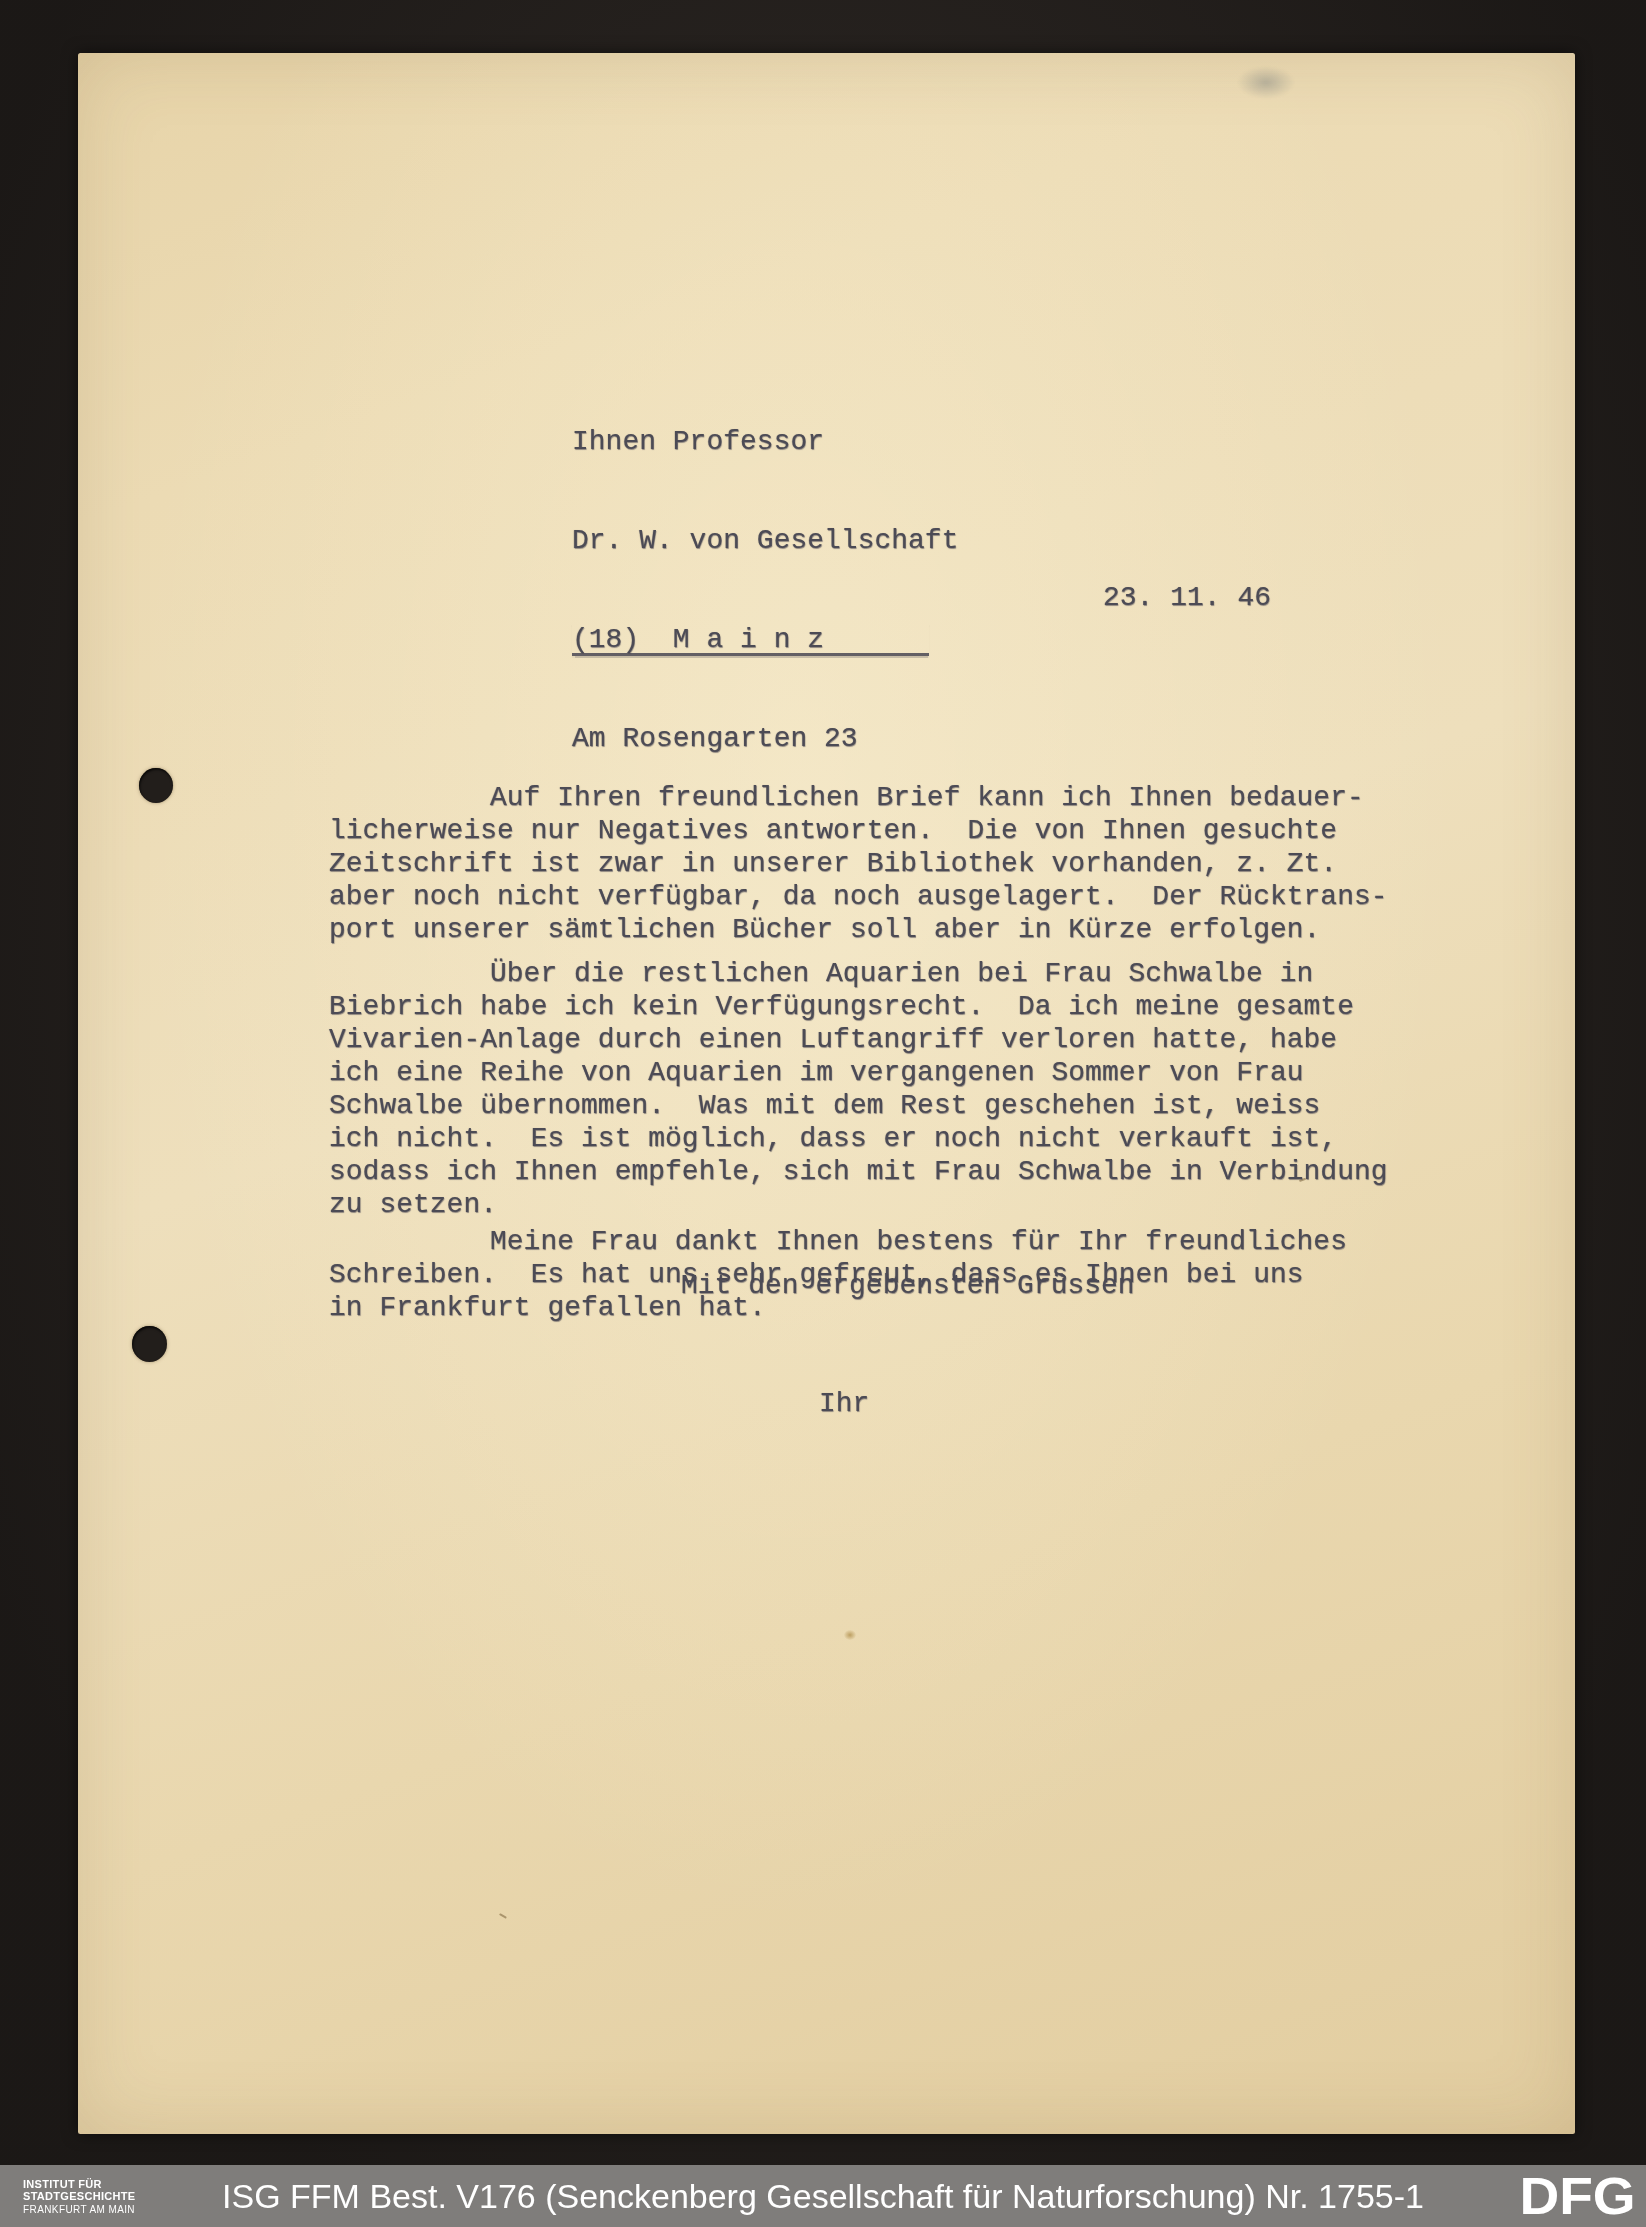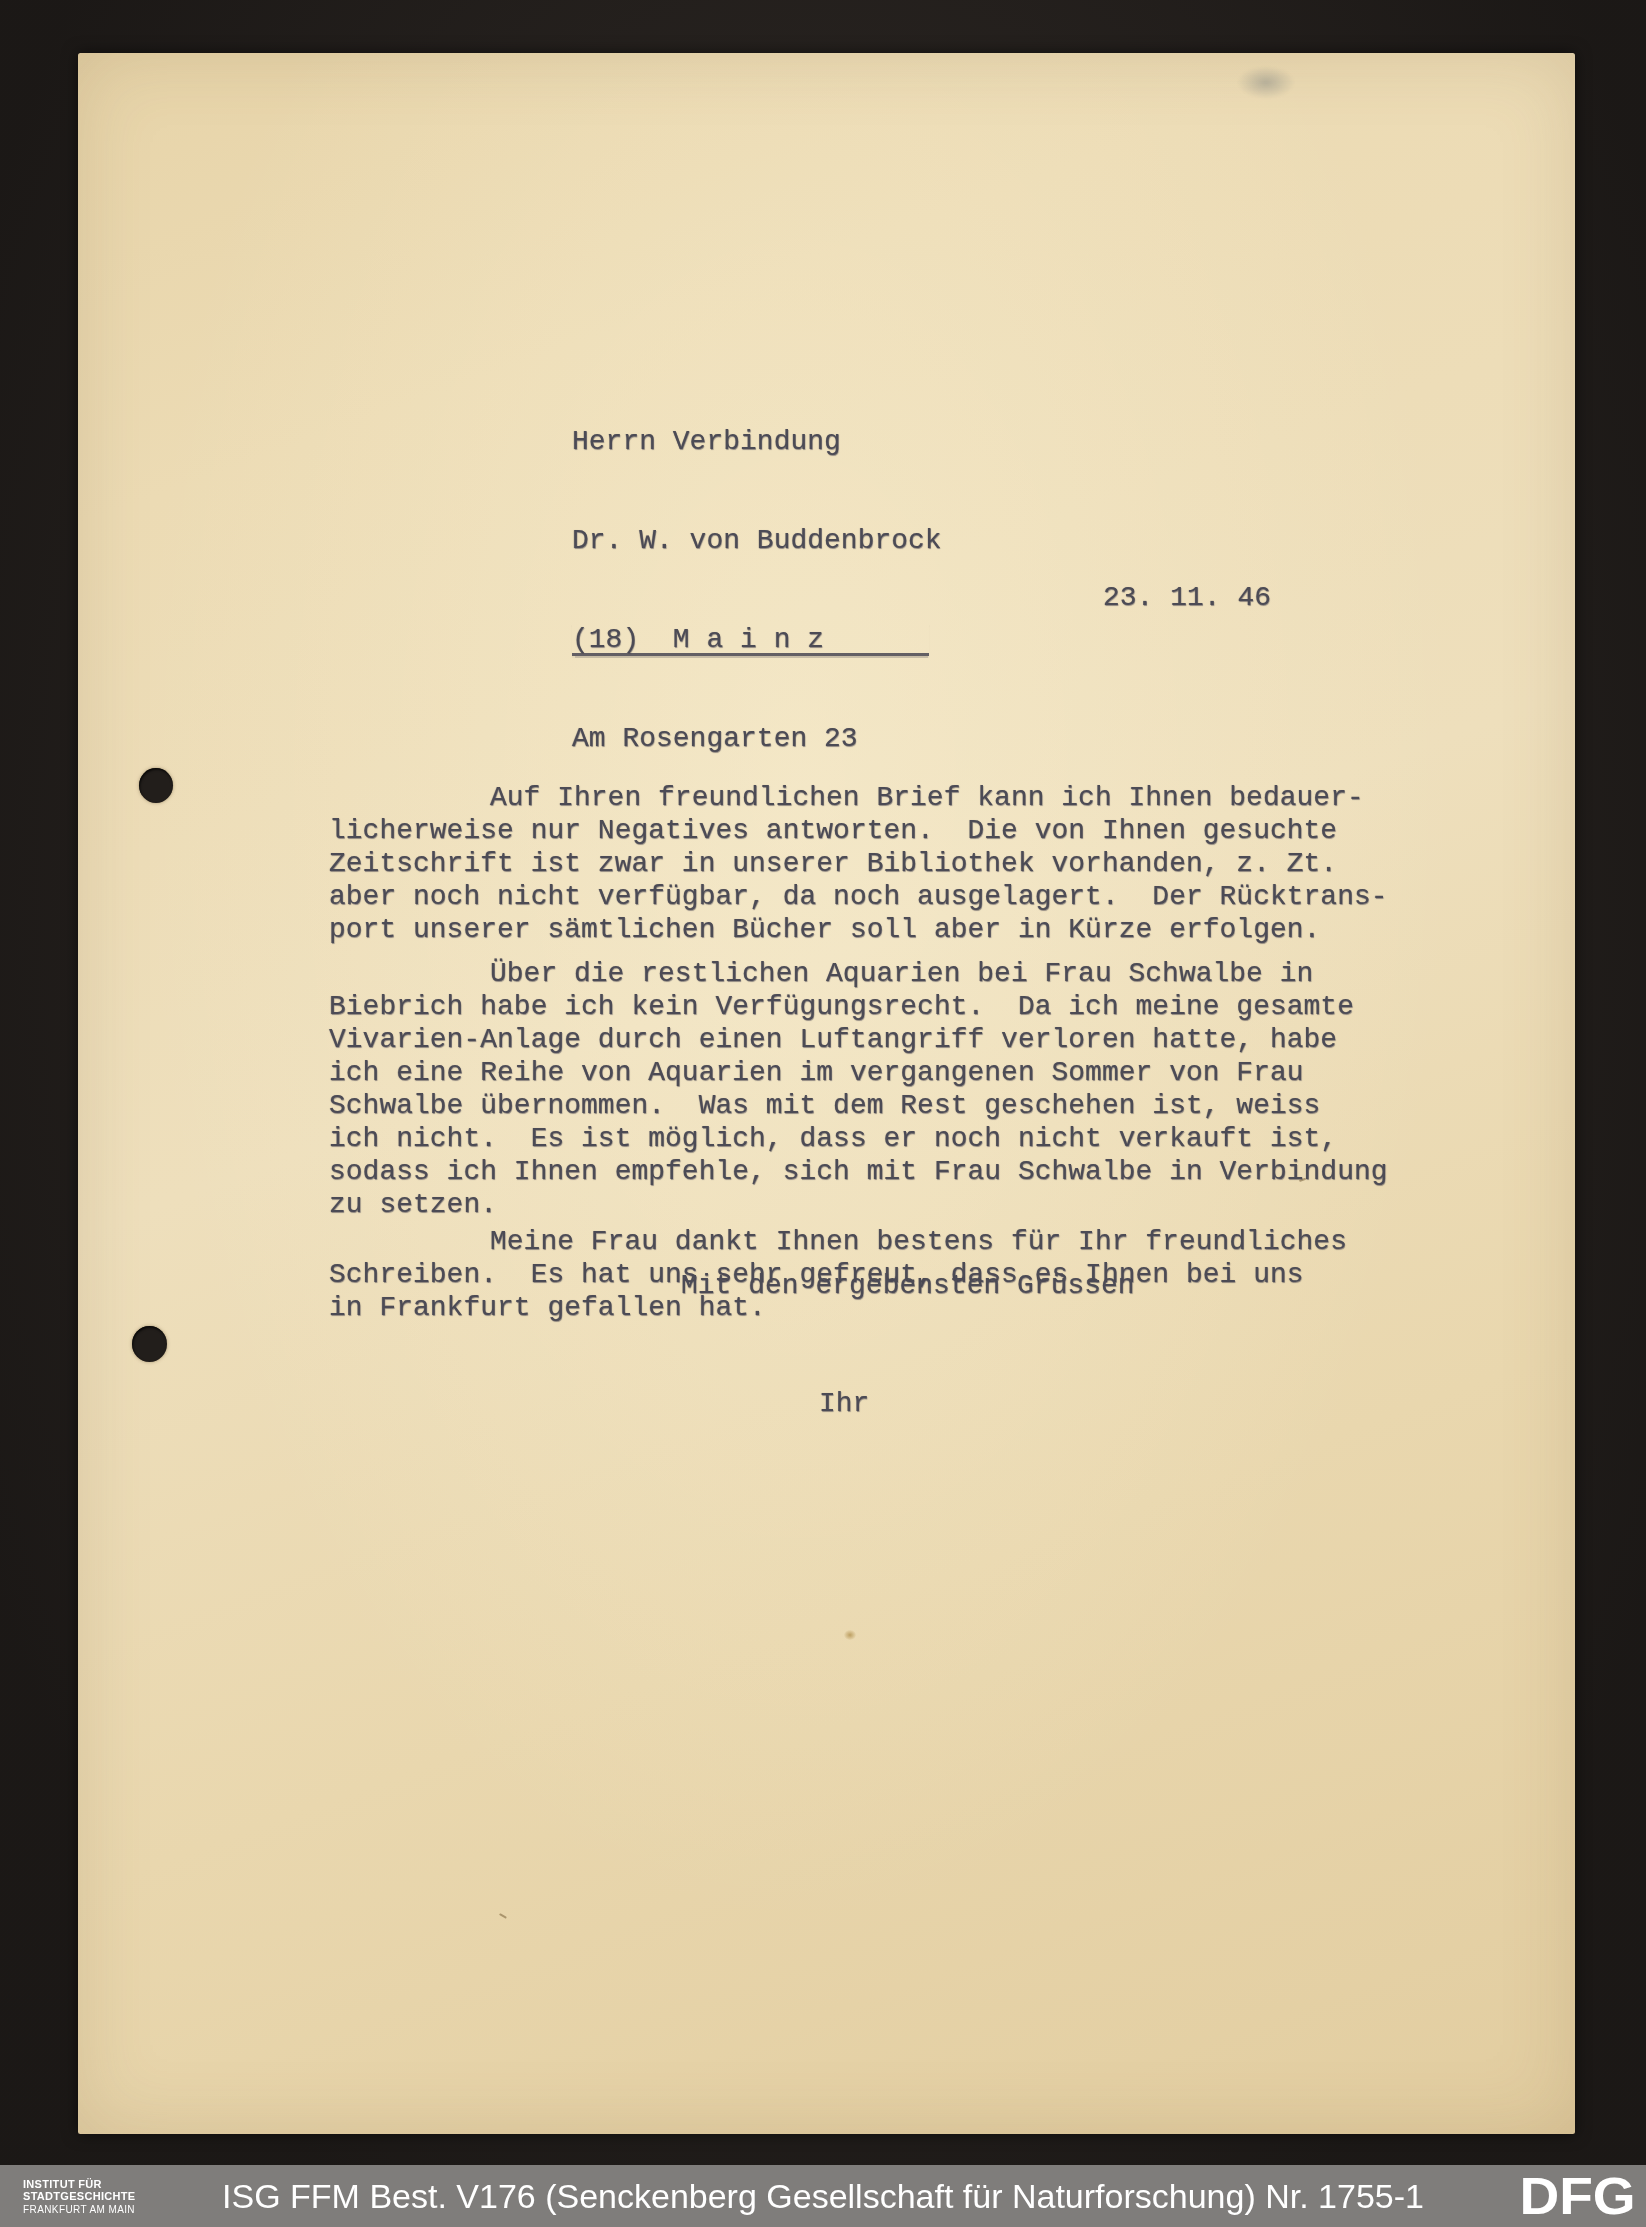--- a/index.html
+++ b/index.html
@@ -137,22 +137,22 @@
   <div class="paper">
 
     <div class="smudge"></div>
     <div class="spot"></div>
     <div class="speck-a"></div>
     <div class="speck-b"></div>
     <div class="hole hole-top"></div>
     <div class="hole hole-bottom"></div>
 
     <div class="type address">
-      <div class="addr-line">Herrn Verbindung</div>
-      <div class="addr-line">Dr. W. von Buddenbrock</div>
+      <div class="addr-line">Ihnen Professor</div>
+      <div class="addr-line">Dr. W. von Gesellschaft</div>
       <div class="addr-line"><span class="mainz-underline">(18)  M a i n z</span></div>
       <div class="addr-line">Am Rosengarten 23</div>
     </div>
 
     <div class="type date">23. 11. 46</div>
 
 
     <div class="type para para-1">Auf Ihren freundlichen Brief kann ich Ihnen bedauer-
 licherweise nur Negatives antworten.  Die von Ihnen gesuchte
 Zeitschrift ist zwar in unserer Bibliothek vorhanden, z. Zt.

